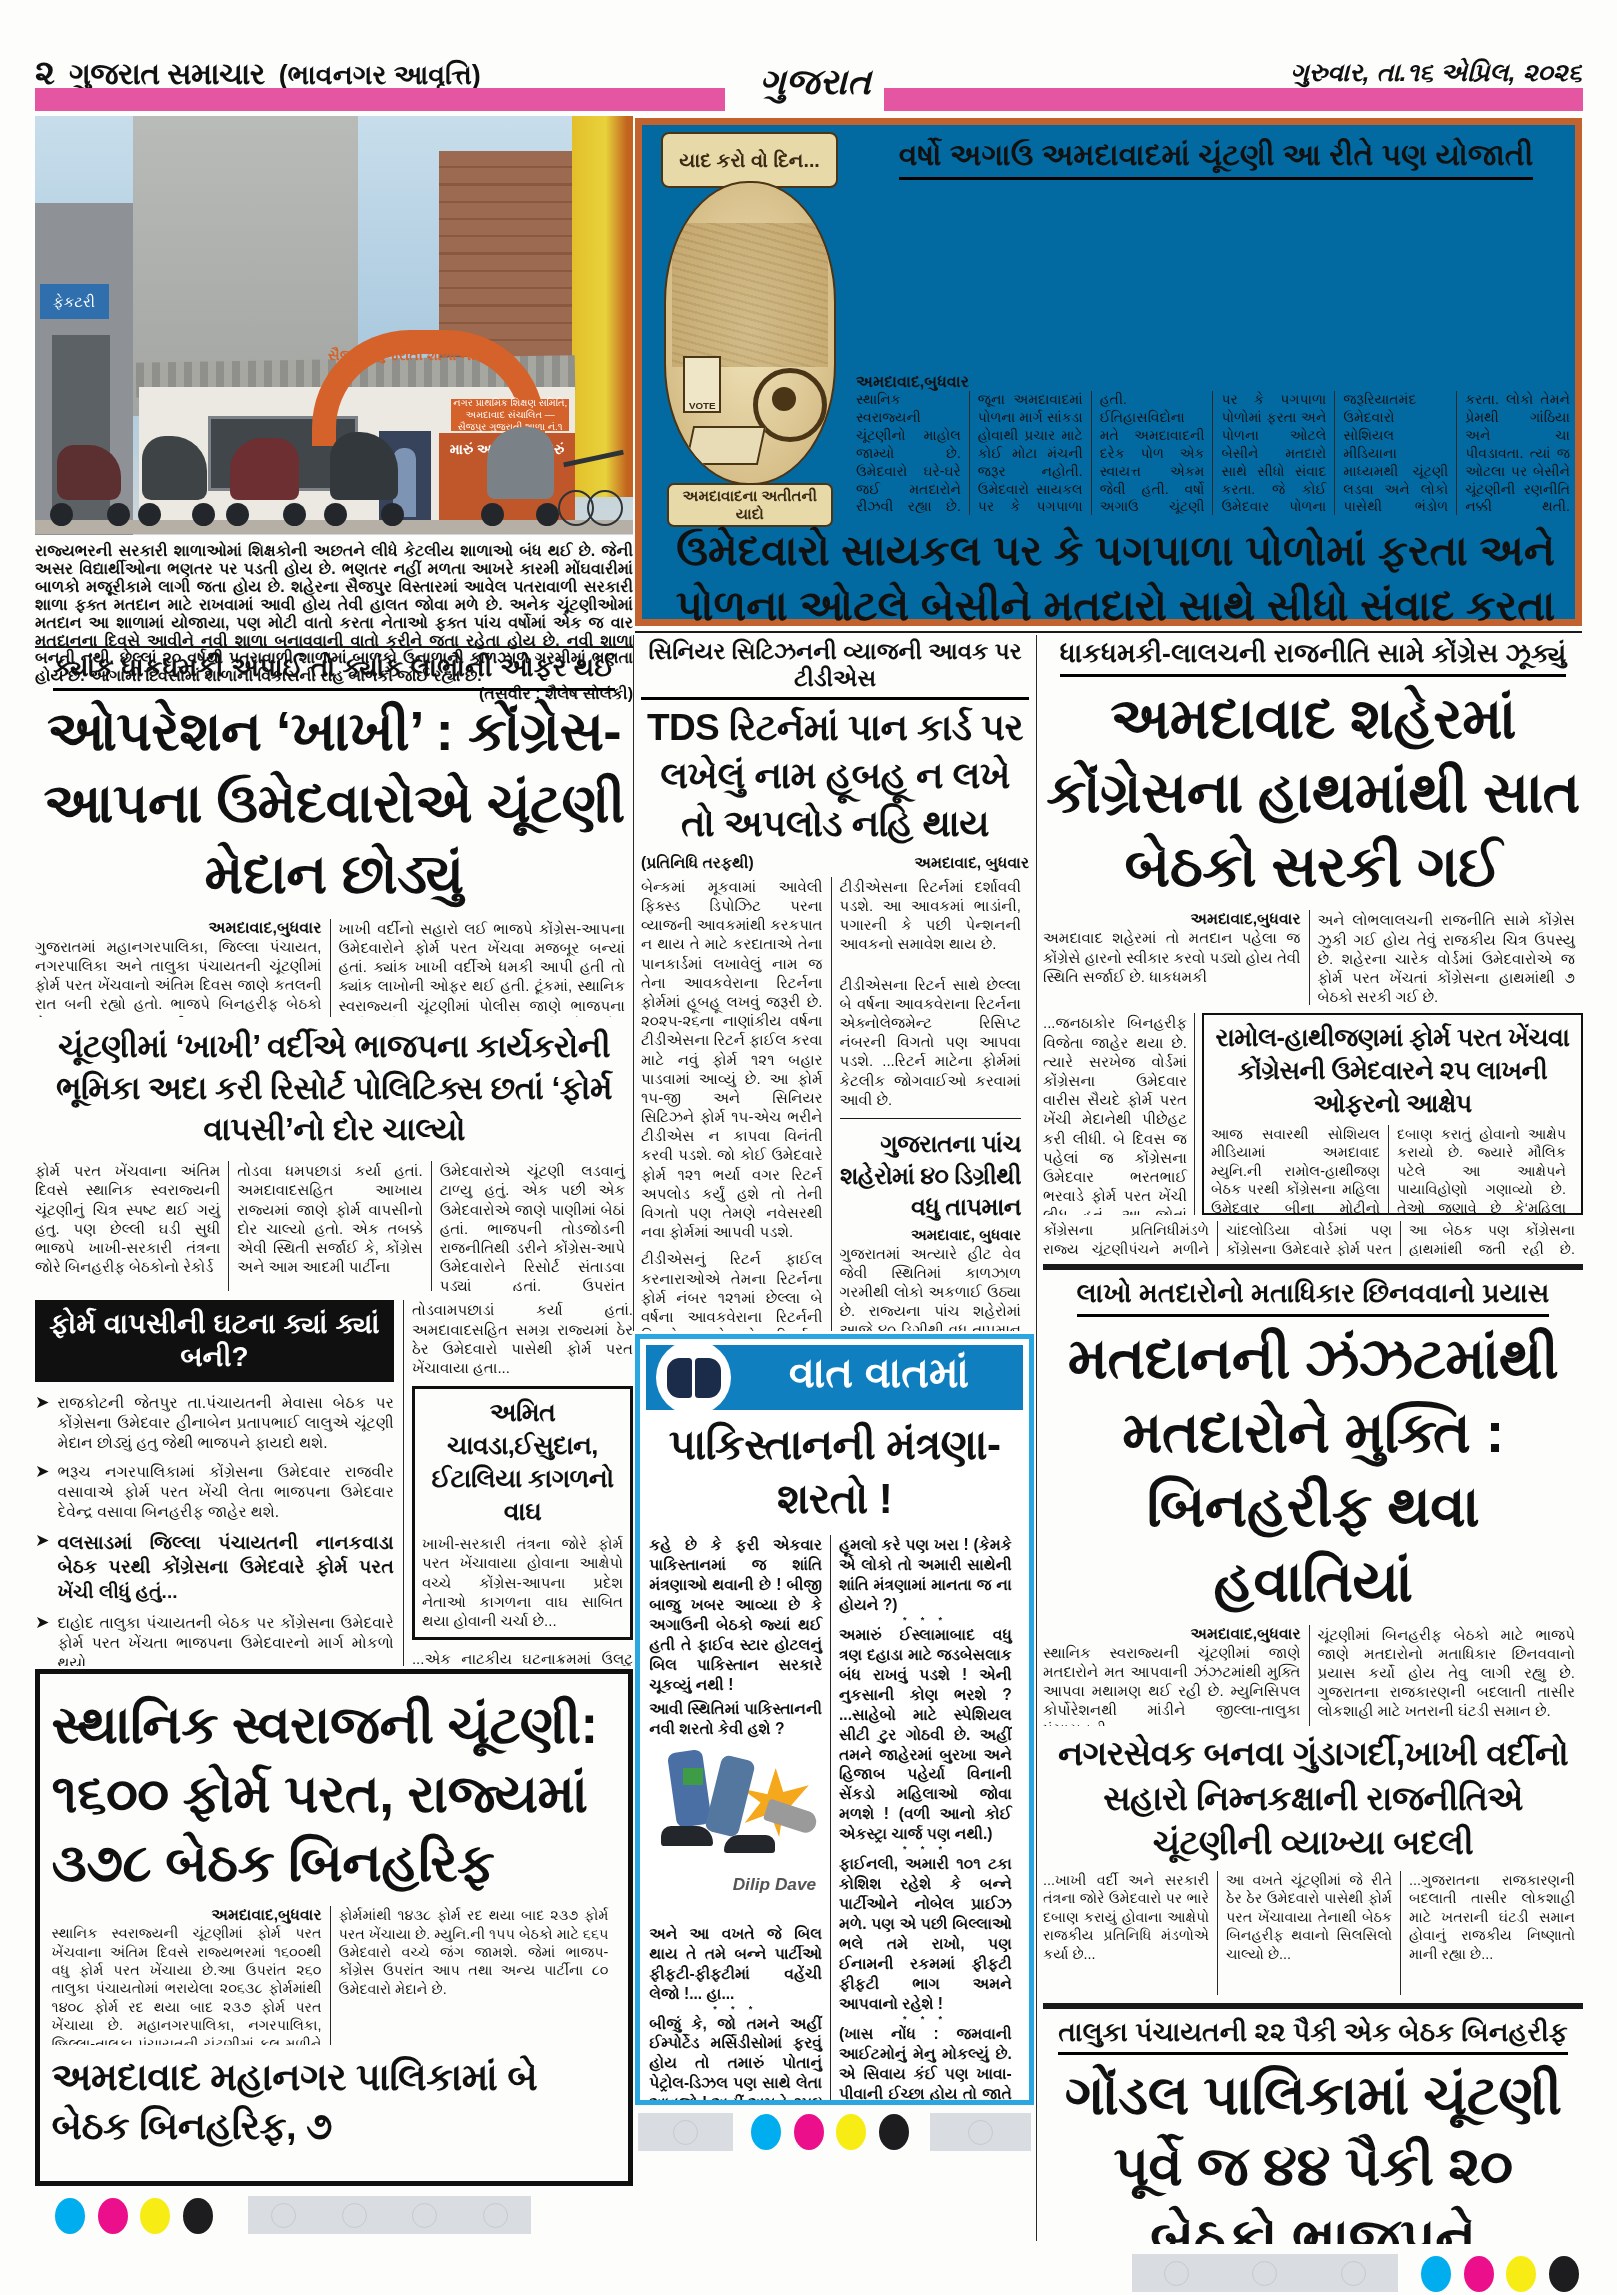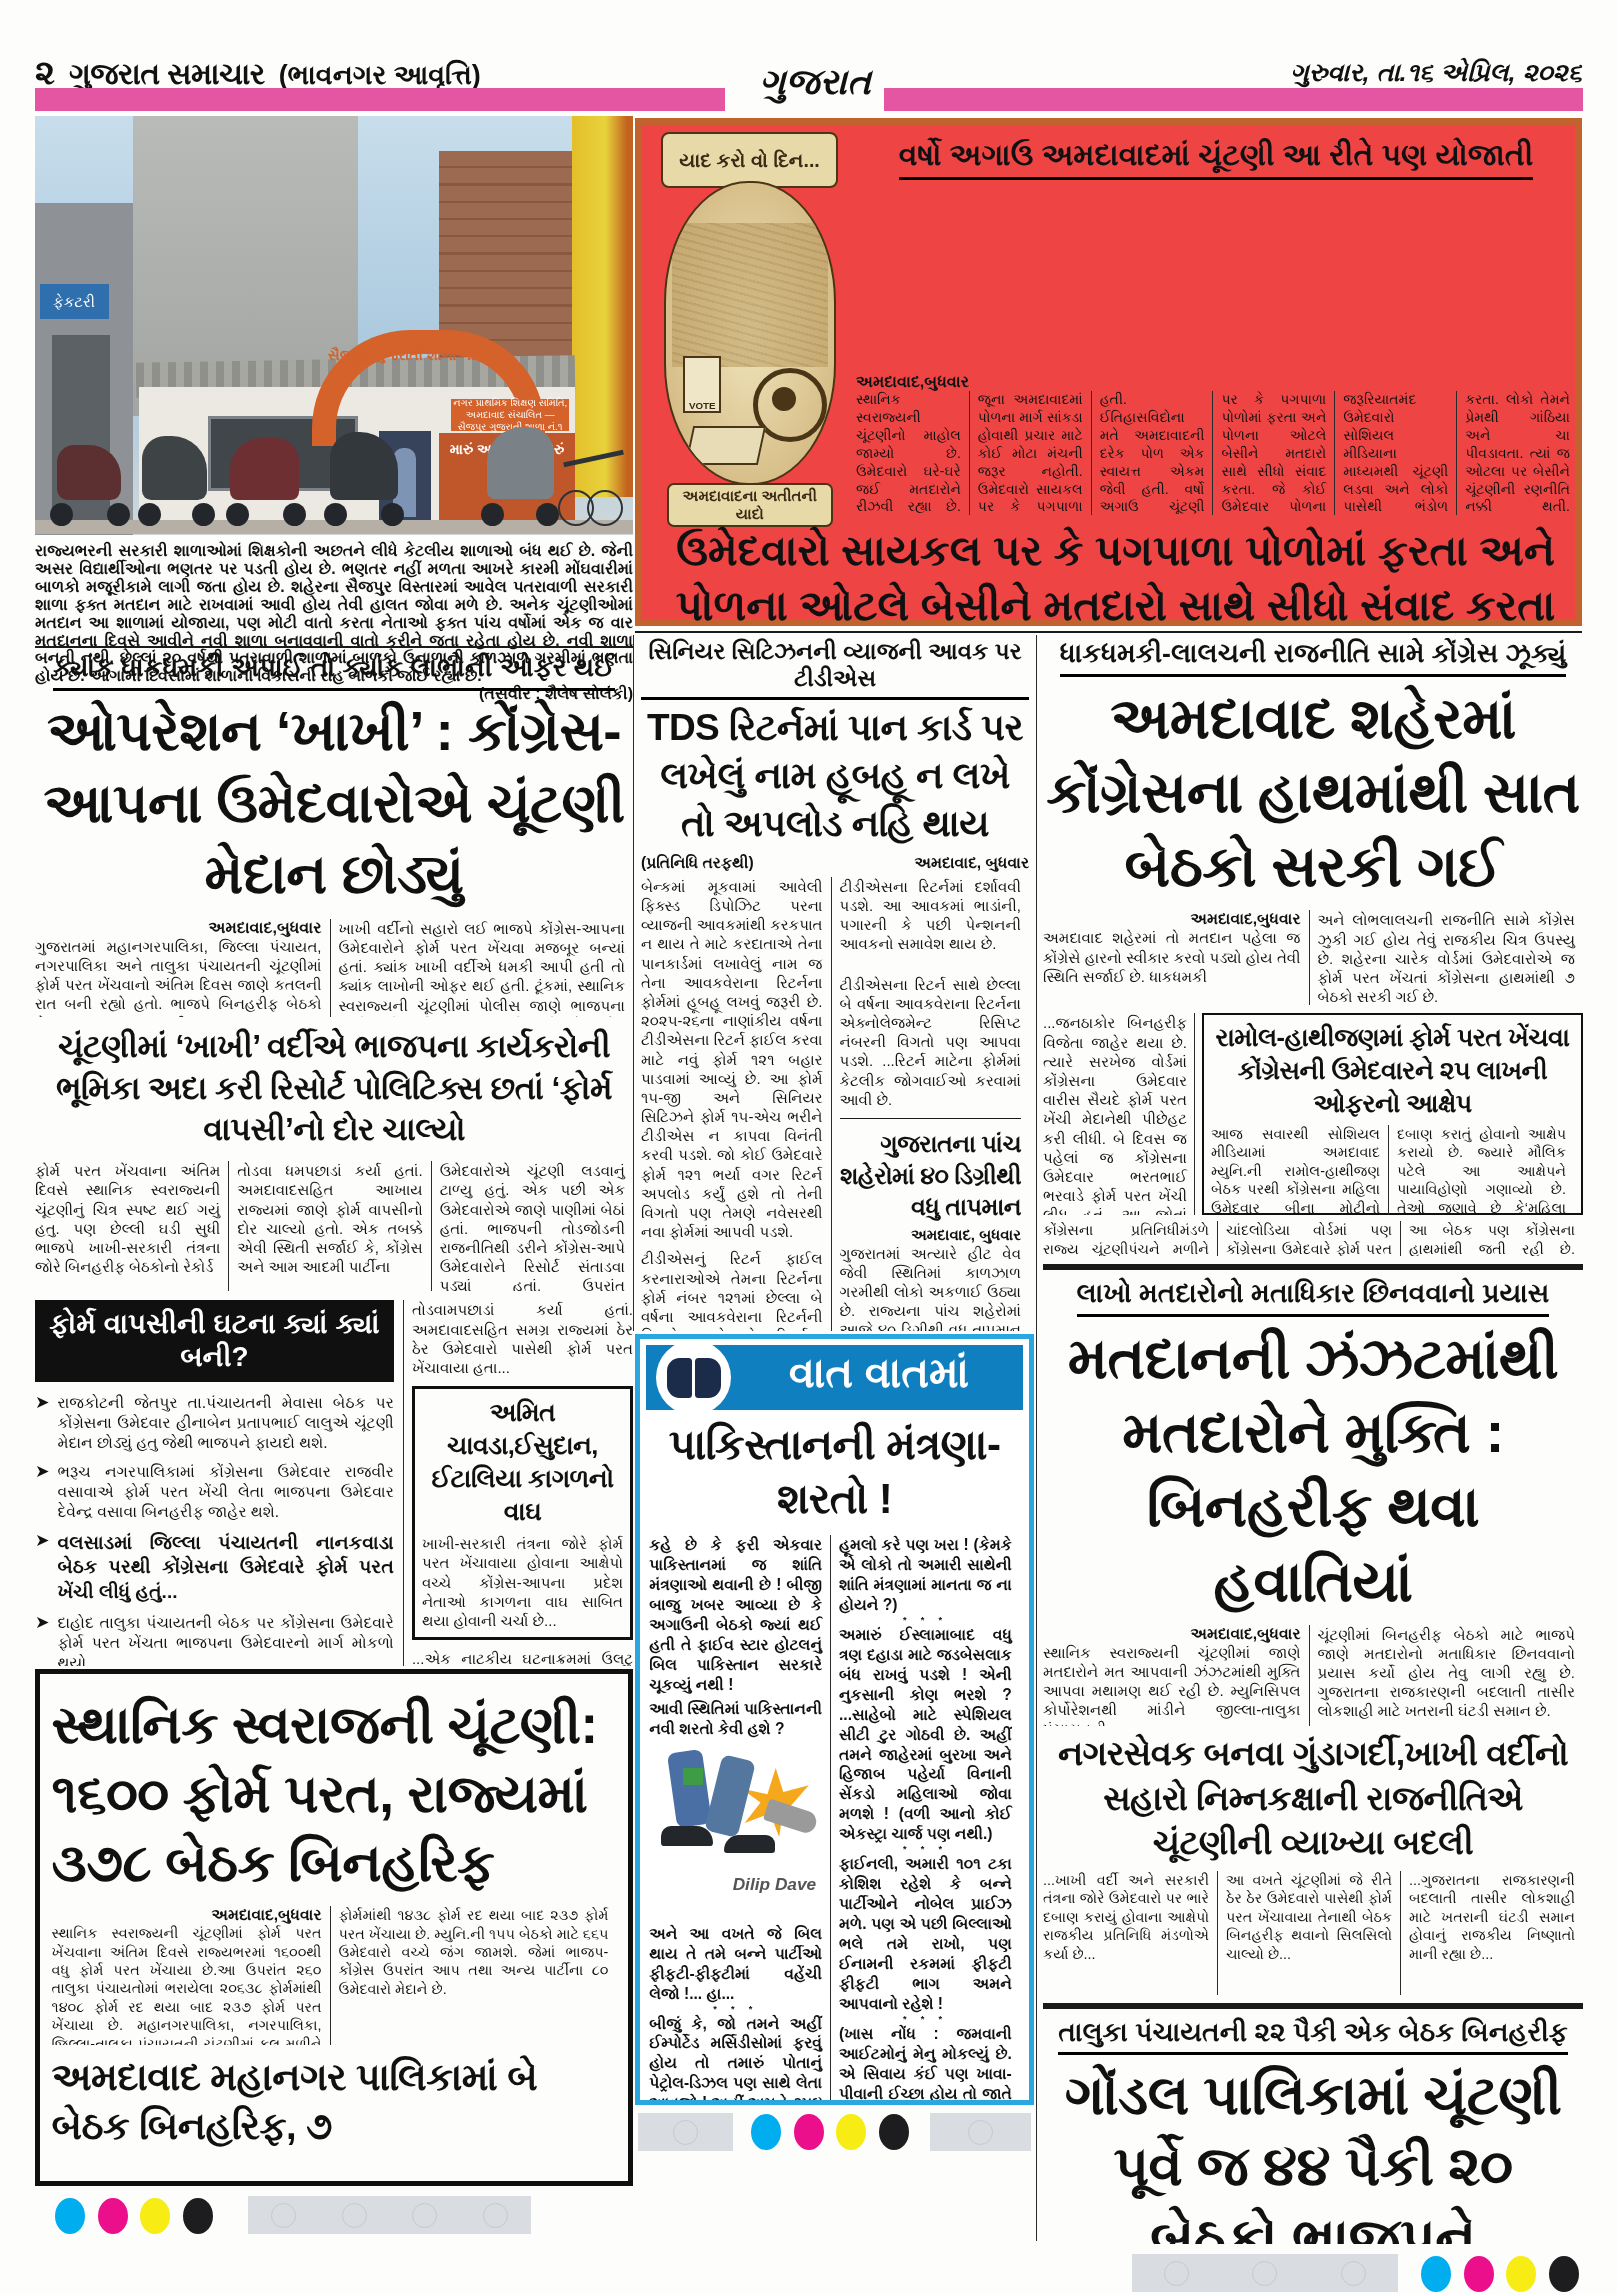--- a/index.html
+++ b/index.html
@@ -90,21 +90,21 @@
         <div class="abs" style="left:4.6px;top:17.3px;width:61px;height:4.6px;background:#2e3338;transform:rotate(-12deg);"></div>
       </div>
   </div>
 
   <div class="abs bd" style="left:35px;top:542px;width:598px;font-size:16px;line-height:1.12;font-weight:600;">
     <span>રાજ્યભરની સરકારી શાળાઓમાં શિક્ષકોની અછતને લીધે કેટલીય શાળાઓ બંધ થઈ છે. જેની અસર વિદ્યાર્થીઓના ભણતર પર પડતી હોય છે. ભણતર નહીં મળતા આખરે કારમી મોંઘવારીમાં બાળકો મજૂરીકામે લાગી જતા હોય છે. શહેરના સૈજપુર વિસ્તારમાં આવેલ પતરાવાળી સરકારી શાળા ફક્ત મતદાન માટે રાખવામાં આવી હોય તેવી હાલત જોવા મળે છે. અનેક ચૂંટણીઓમાં મતદાન આ શાળામાં યોજાયા, પણ મોટી વાતો કરતા નેતાઓ ફક્ત પાંચ વર્ષોમાં એક જ વાર મતદાનના દિવસે આવીને નવી શાળા બનાવવાની વાતો કરીને જતા રહેતા હોય છે. નવી શાળા બનતી નથી. છેલ્લાં ૨૦ વર્ષથી પતરાવાળી શાળામાં બાળકો ઉનાળાની કાળઝાળ ગરમીમાં ભણતા હોય છે. આગામી દિવસોમાં શાળાનો વિકાસની રાહ બાળકો જોઈ રહ્યા છે.</span>
     <span style="float:right;font-weight:700;">(તસવીર : શૈલેષ સોલંકી)</span>
   </div>
   <div class="abs rule-h" style="left:35px;top:646px;width:598px;height:1.7px;"></div>
 
-  <div class="abs" style="left:635px;top:118px;width:947px;height:508px;border:7px solid #c2622e;background:#ef4444;box-sizing:border-box;">
+  <div class="abs" style="left:635px;top:118px;width:947px;height:508px;border:7px solid #c2622e;background:#0369a1;box-sizing:border-box;">
 
     <div class="abs" style="left:10.4px;top:7px;width:191px;height:404px;">
       <div class="abs" style="left:8.7px;top:0;width:173px;height:52px;background:#e8d9a8;border:2.3px solid #4a3517;border-radius:8px;display:flex;align-items:center;justify-content:center;font-size:19.6px;font-weight:900;color:#3a2a14;">યાદ કરો વો દિન...</div>
       <div class="abs" style="left:11.6px;top:49px;width:168px;height:300px;background:radial-gradient(#f0e4bb,#cdb076);border:2.9px solid #4a3517;border-radius:84px/121px;overflow:hidden;">
         <div class="abs" style="left:5.8px;top:40px;width:156px;height:144px;background:repeating-linear-gradient(15deg,#b99a5e 0 5.2px,#a3834b 5.2px 7.5px);opacity:.55;"></div>
         <div class="abs" style="left:87px;top:185px;width:64px;height:64px;border:5.2px solid #4a3517;border-radius:50%;"></div>
         <div class="abs" style="left:106px;top:204px;width:24px;height:24px;background:#4a3517;border-radius:50%;"></div>
         <div class="abs" style="left:17.3px;top:173px;width:34px;height:53px;background:#efe6c8;border:2.3px solid #4a3517;font-size:9.8px;font-weight:bold;color:#3a2a14;display:flex;align-items:flex-end;justify-content:center;">VOTE</div>
         <div class="abs" style="left:23px;top:243px;width:69px;height:35px;background:#e7dcb5;border:2.3px solid #4a3517;transform:skewX(-12deg);"></div>
       </div>

